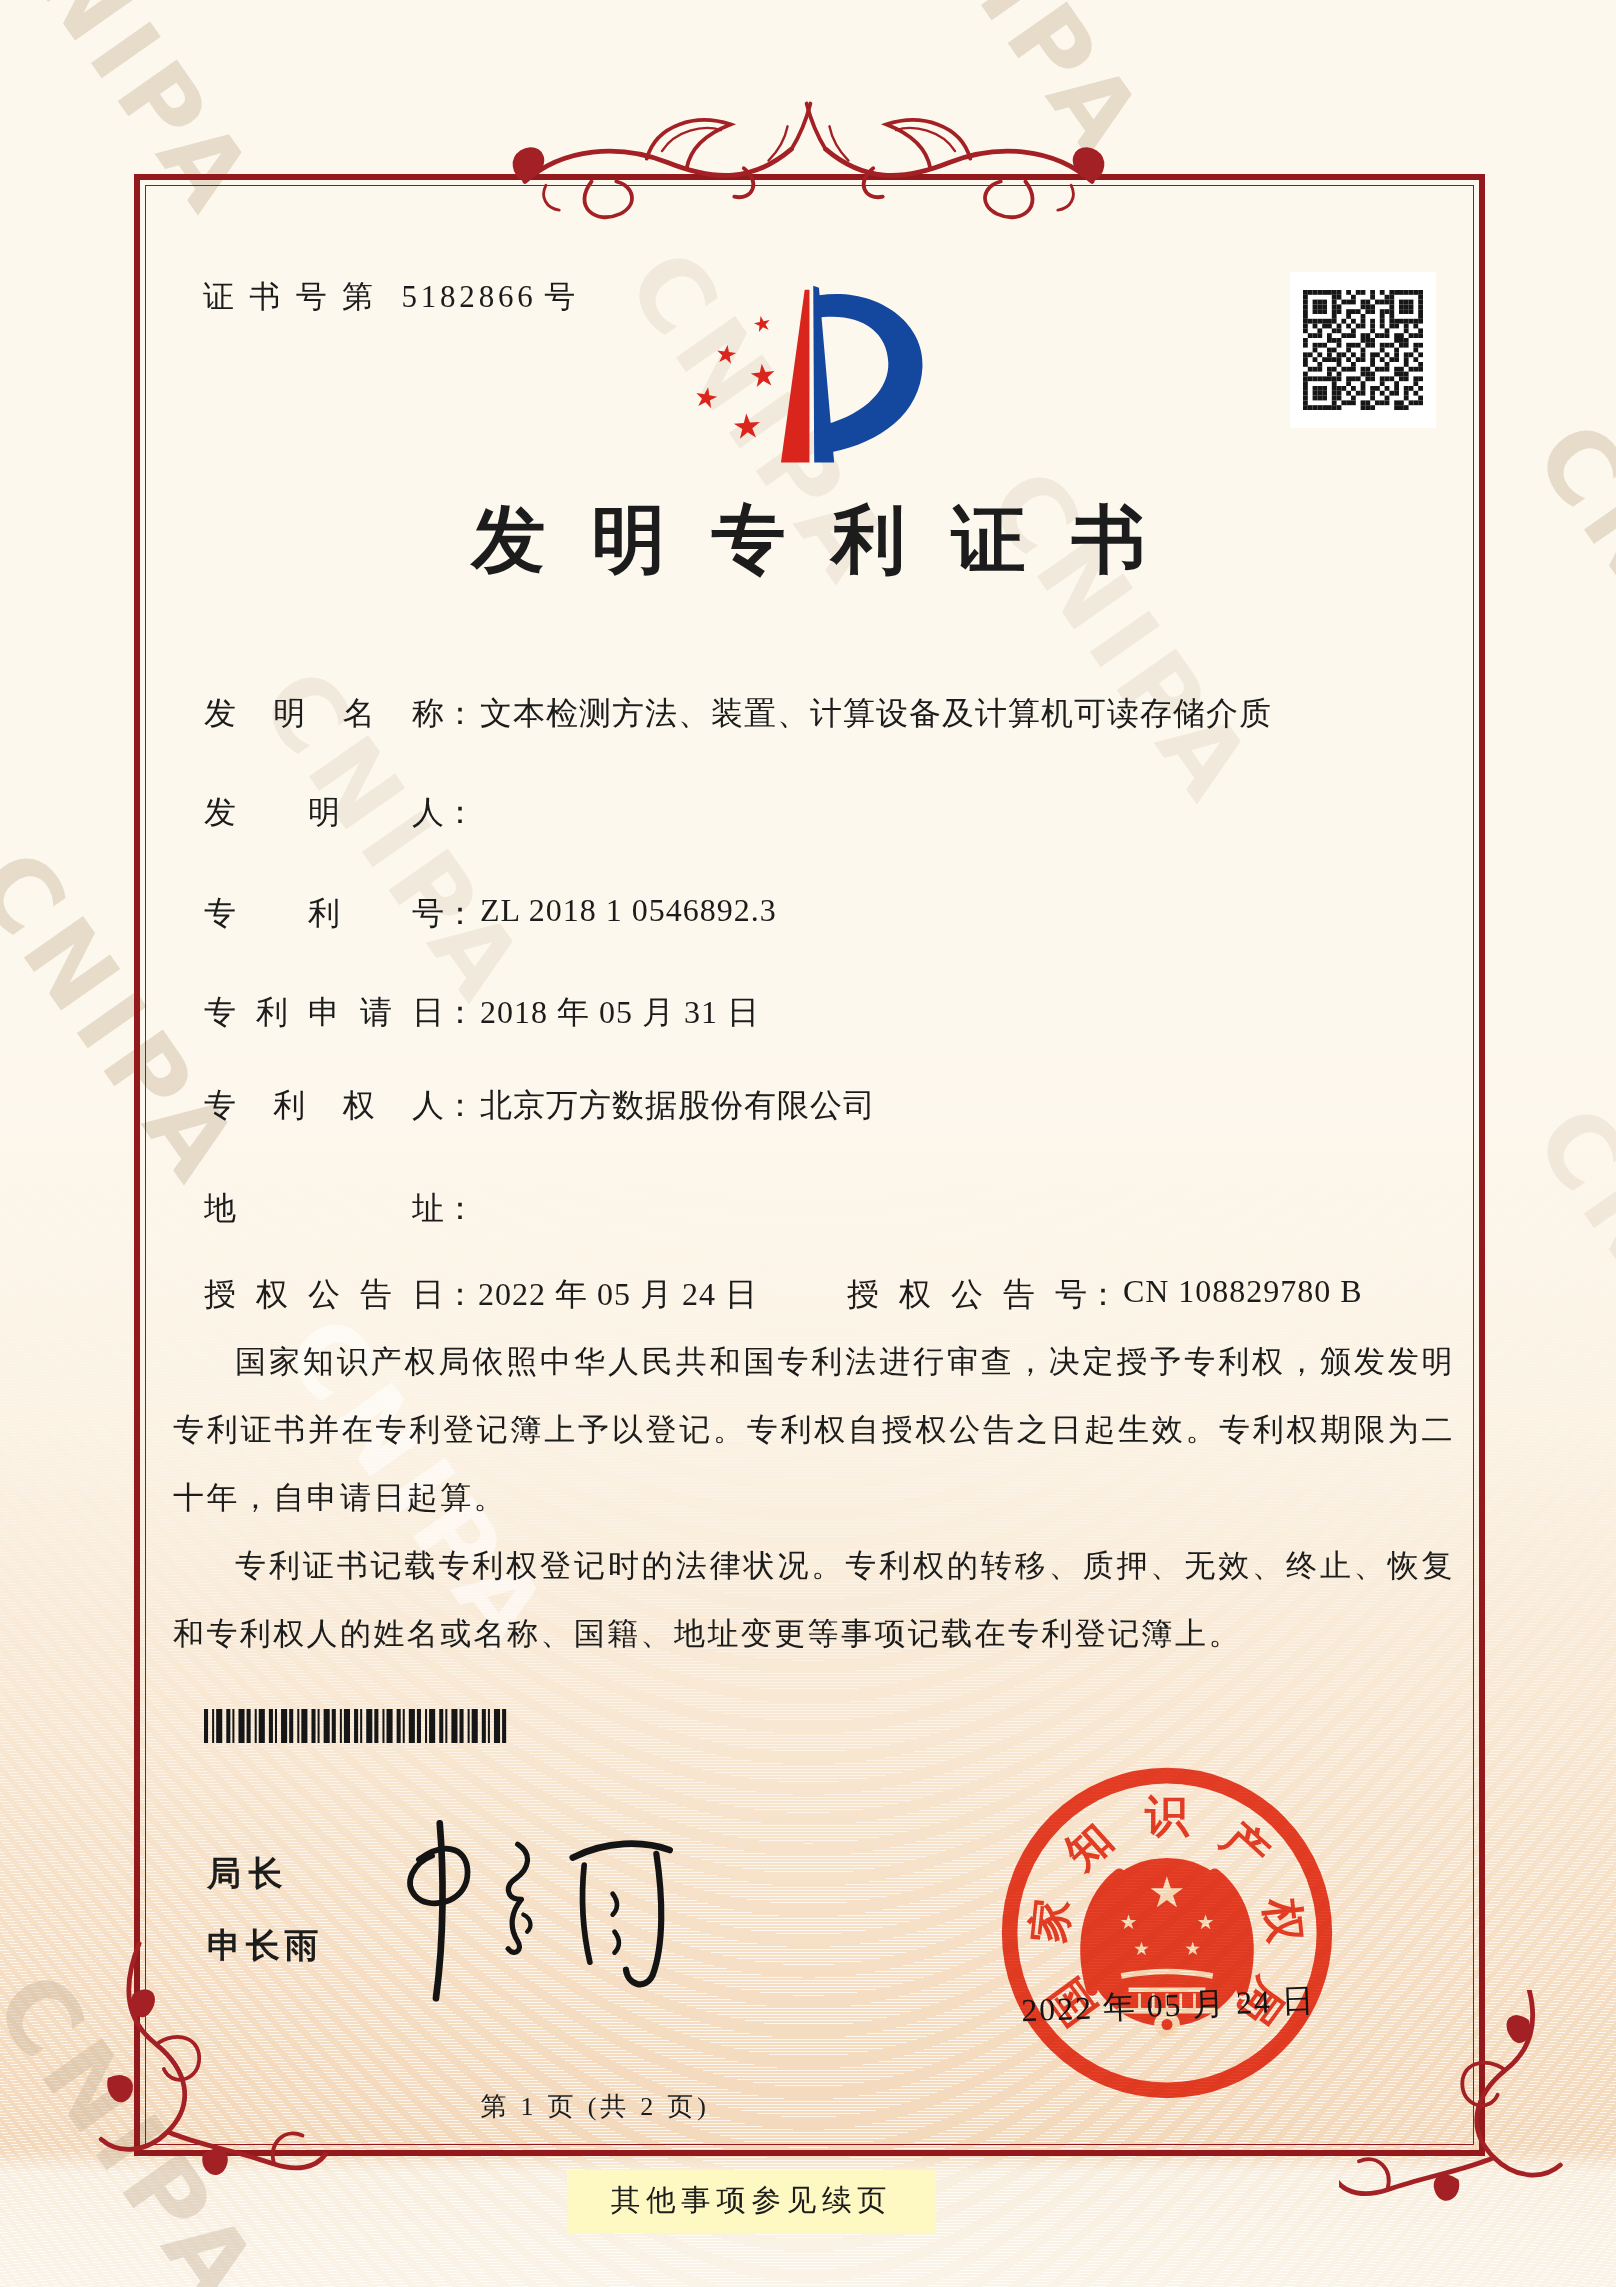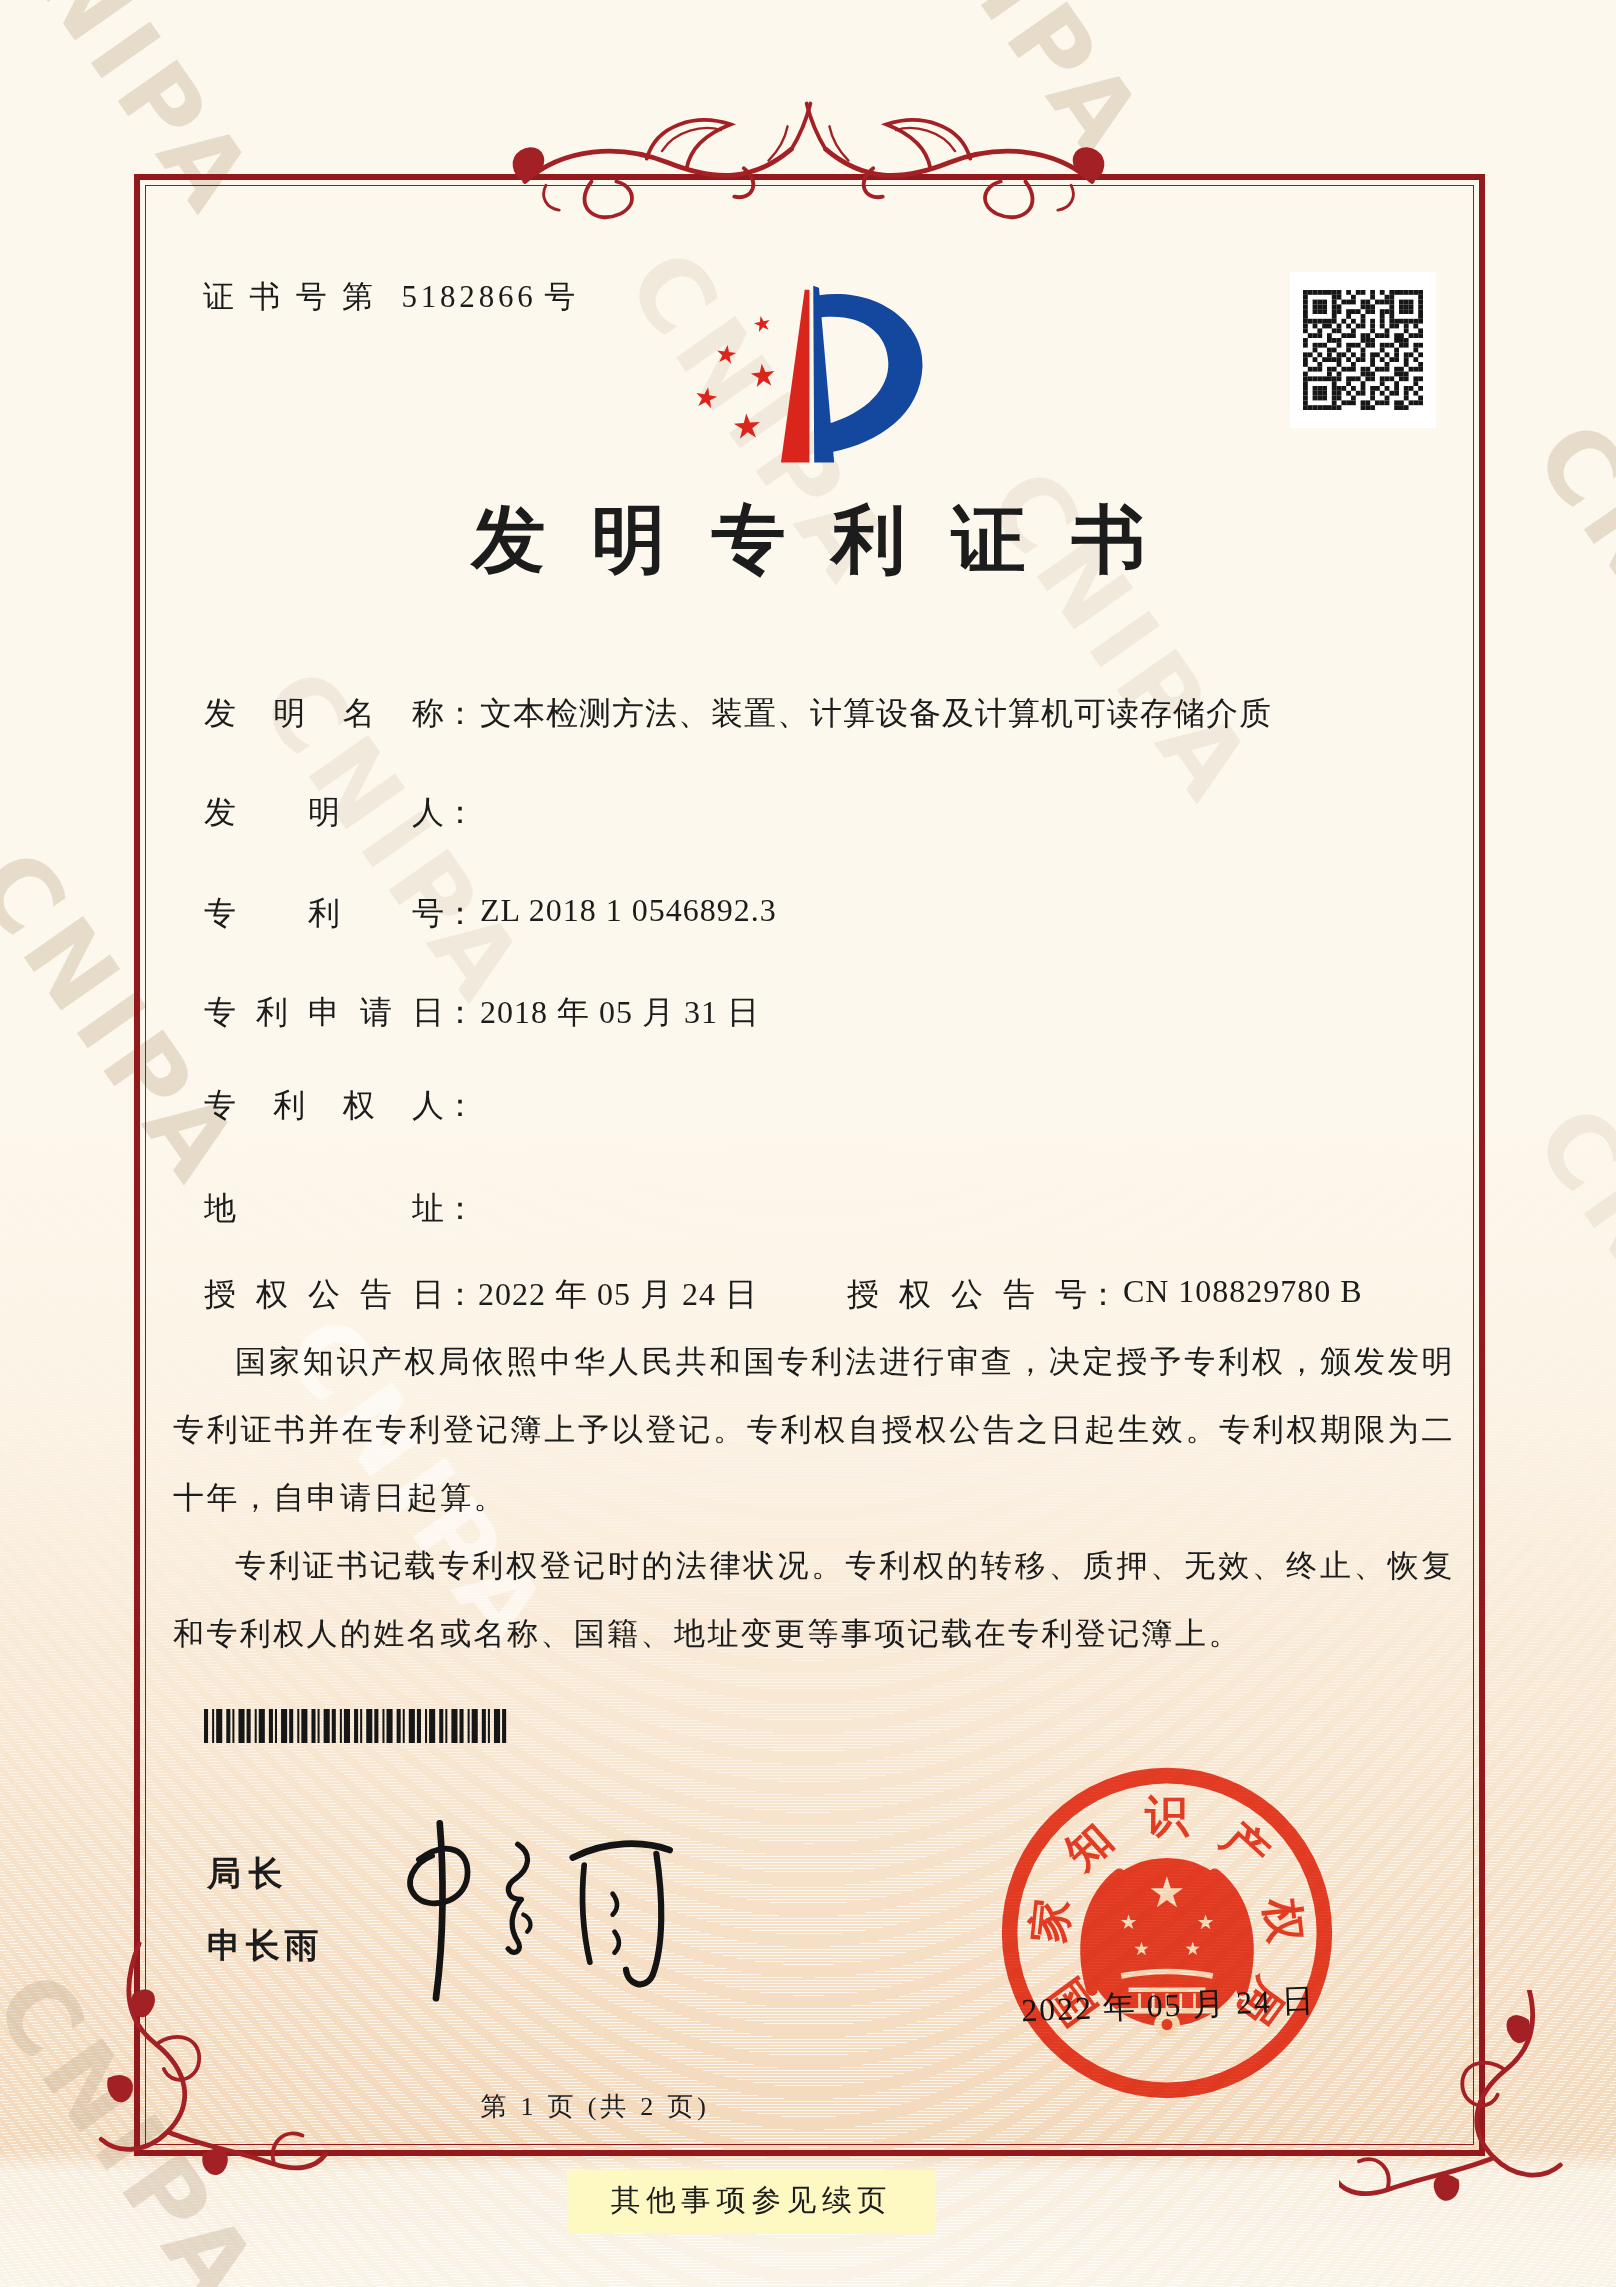--- a/index.html
+++ b/index.html
@@ -545,20 +545,21 @@
   <span class="val">2018 年 05 月 31 日</span>
 </div>
 <div class="row" style="top:1084px">
   <span class="lbl" data-justify="">
       <span>专</span>
       <span>利</span>
       <span>权</span>
       <span>人</span>
     </span>
   <span class="colon">：</span>
+  <span class="val">北京万方数据股份有限公司</span>
 </div>
 <div class="row" style="top:1187px">
   <span class="lbl" data-justify="">
       <span>地</span>
       <span>址</span>
     </span>
   <span class="colon">：</span>
 </div>
 <div class="row" style="top:1273px">
   <span class="lbl" data-justify="">

